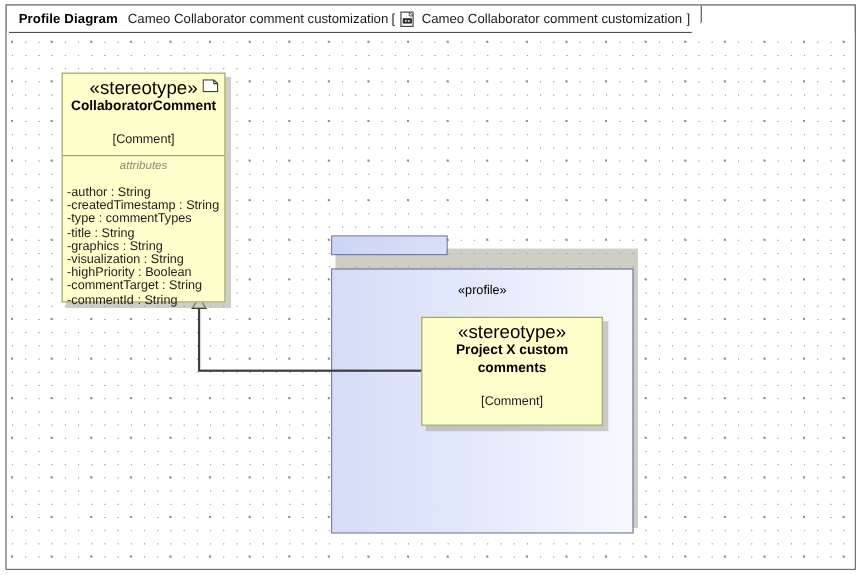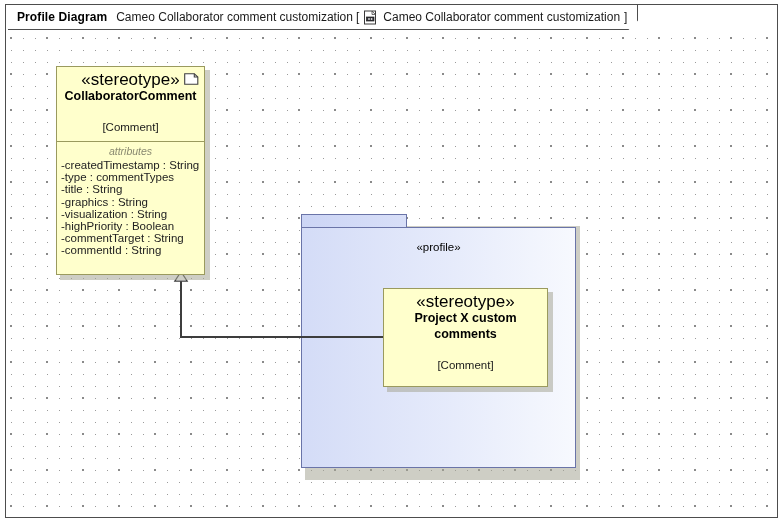--- a/index.html
+++ b/index.html
@@ -153,21 +153,21 @@
   }
   .uml-class .compartment {
     padding: 2px 0 4px 0;
   }
   .uml-class .comp-title {
     font-size: 10.5px;
     font-style: italic;
     color: #8a8a70;
     text-align: center;
     line-height: 14px;
-    margin-bottom: 1px;
+    margin-bottom: 11px;
   }
   .uml-class .attr {
     font-size: 11.5px;
     color: #222222;
     line-height: 12.2px;
     padding: 0 0 0 4px;
     white-space: nowrap;
   }
 
   
@@ -234,21 +234,21 @@
           <path d="M9 1 L12.5 4.5 L9 4.5 Z" fill="#e8e8e8" stroke="#3a3a3a" stroke-width="0.7"></path>
         </svg>
       </span>
       <span class="title-owner">Cameo Collaborator comment customization</span>
       <span class="title-bracket-close">]</span>
     </div>
 
     <div class="uml-package" style="left:295px; top:209px; width:275px; height:258px;">
       <div class="shadow" style="left:4px; top:12px; width:275px; height:254px;"></div>
       <div class="pkg-tab" style="left:0; top:0; width:106px; height:18px;"></div>
-      <div class="pkg-body" style="left:0; top:13px; width:275px; height:241px;">
+      <div class="pkg-body" style="left:0; top:30px; width:275px; height:241px;">
         <div class="pkg-label" style="top:13px;">«profile»</div>
       </div>
     </div>
 
     <div class="conn-line" style="left:174px; top:272px; width:1.5px; height:60px;"></div>
     <div class="conn-line" style="left:174px; top:331px; width:205px; height:1.5px;"></div>
     <div style="position:absolute; left:167px; top:263px; width:16px; height:11px;">
       <svg width="16" height="11" viewBox="0 0 16 11">
         <path d="M8 0.6 L14.2 10.2 L1.8 10.2 Z" fill="#ffffff" stroke="#3d3d3d" stroke-width="1.2"></path>
       </svg>
@@ -264,20 +264,21 @@
               <path d="M10.3 0.7 L10.3 4.0 L13.8 4.0" fill="none" stroke="#3f3f3f" stroke-width="1.1"></path>
             </svg>
           </div>
           <div class="stereo">«stereotype»</div>
           <div class="cname">CollaboratorComment</div>
           <div class="meta">[Comment]</div>
         </div>
         <div class="divider"></div>
         <div class="compartment">
           <div class="comp-title">attributes</div>
+          <div class="attr">-author : String</div>
           <div class="attr">-createdTimestamp : String</div>
           <div class="attr">-type : commentTypes</div>
           <div class="attr">-title : String</div>
           <div class="attr">-graphics : String</div>
           <div class="attr">-visualization : String</div>
           <div class="attr">-highPriority : Boolean</div>
           <div class="attr">-commentTarget : String</div>
           <div class="attr">-commentId : String</div>
         </div>
       </div>

